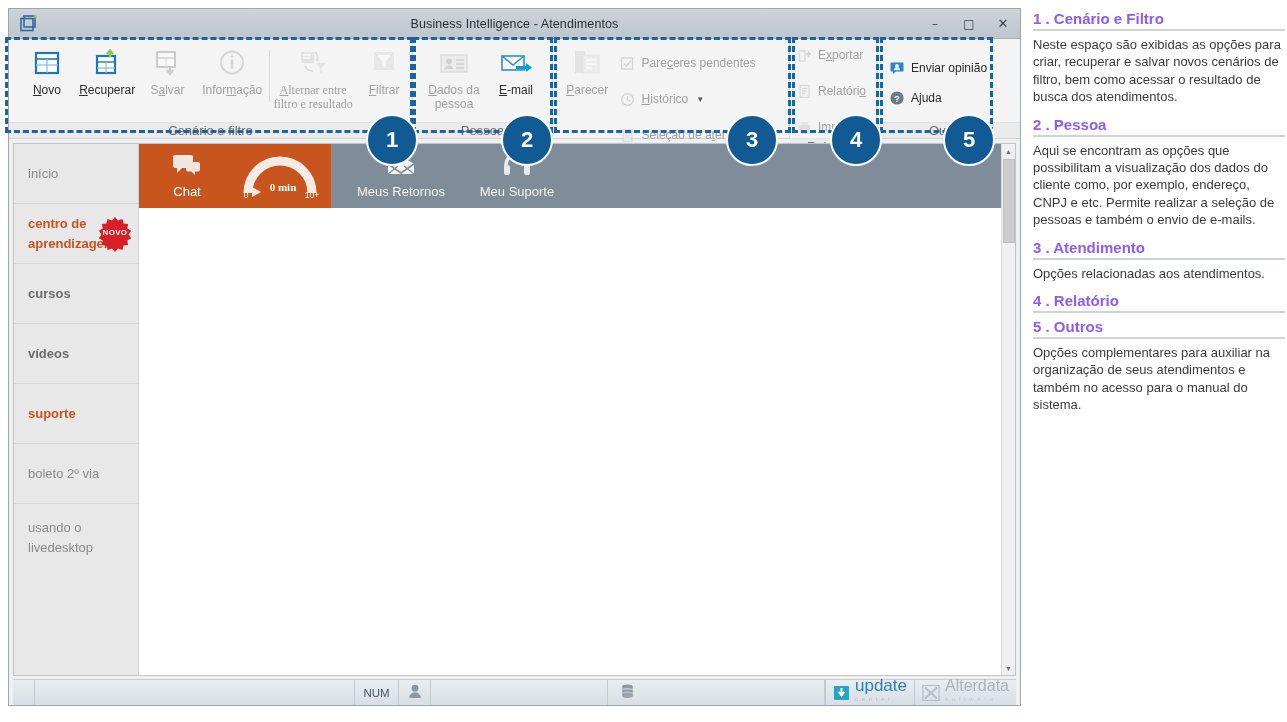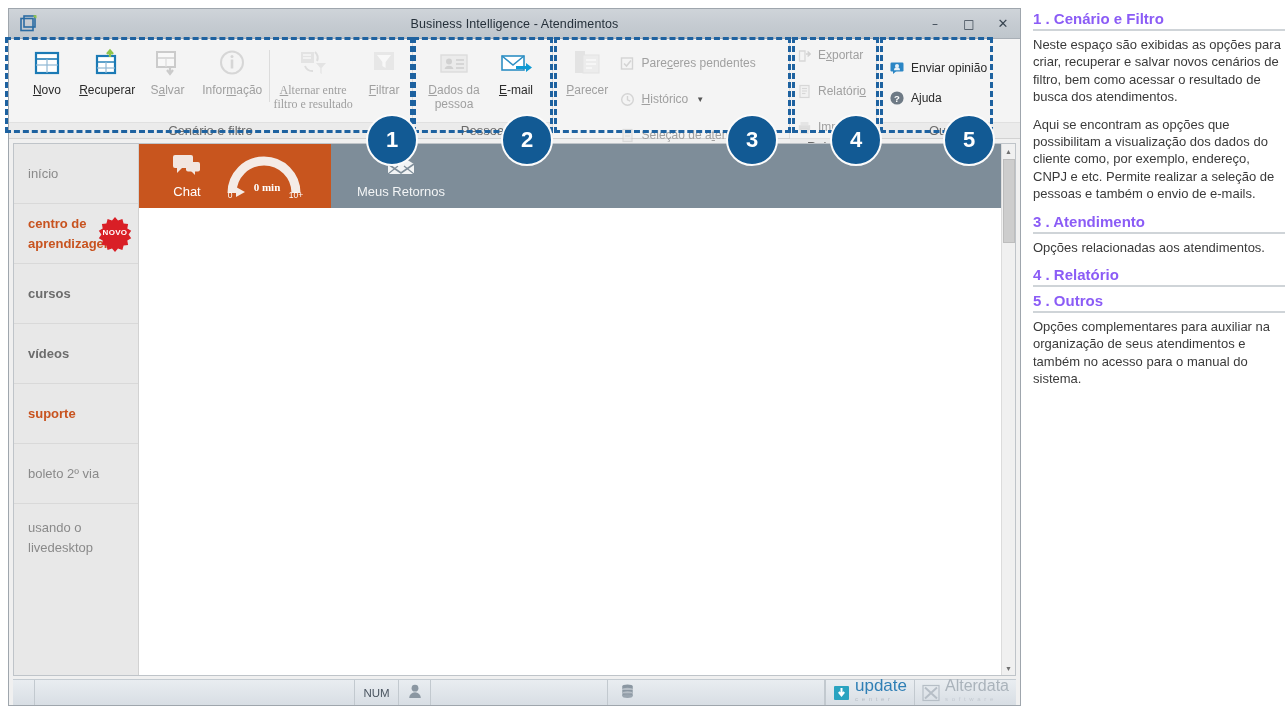--- a/index.html
+++ b/index.html
@@ -129,21 +129,21 @@
     display:flex; align-items:center; justify-content:center;
   }
   .novo-badge .nb-txt {
     position:absolute; color:#fff; font-size:8px; font-weight:bold; letter-spacing:.3px;
   }
 
   
   #top-strip { flex:0 0 64px; display:flex; align-items:stretch; }
   #chat-block {
     width: 192px; flex:0 0 192px; background:#c8551e; color:#fff;
-    display:flex; align-items:center; gap:2px; padding-left: 16px;
+    display:flex; align-items:center; gap:18px; padding-left: 16px;
   }
   .chat-btn { display:flex; flex-direction:column; align-items:center; width:64px; cursor:default; }
   .chat-btn .lbl { font-size:13px; margin-top:1px; }
   .gauge { width: 86px; display:flex; flex-direction:column; align-items:center; justify-content:center;}
   #tools-block {
     flex:1; background:#7e8d99; display:flex; align-items:center; padding-left: 22px; gap: 20px;
   }
   .tool-btn { display:flex; flex-direction:column; align-items:center; width:96px; cursor:default; color:#fff;}
   .tool-btn .lbl { font-size:13px; margin-top:2px; color:#f2f4f5; }
   #canvas-area { flex:1; background:#fff; }
@@ -520,20 +520,30 @@
               <div class="tool-btn">
                 <span>
                   <svg width="34" height="24" viewBox="0 0 34 24">
                     <path d="M4 20 L4 10 L17 2 L30 10 L30 20 z" fill="#ffffff" opacity=".9"></path>
                     <path d="M4 10 L17 19 L30 10" fill="none" stroke="#7e8d99" stroke-width="1.6"></path>
                     <path d="M4 20 L14 12 M30 20 L20 12" stroke="#7e8d99" stroke-width="1.2" fill="none"></path>
                   </svg>
                 </span>
                 <span class="lbl">Meus Retornos</span>
               </div>
+              <div class="tool-btn">
+                <span>
+                  <svg width="32" height="24" viewBox="0 0 32 24">
+                    <path d="M5 18 L5 11 A11 11 0 0 1 27 11 L27 18" fill="none" stroke="#e6eaed" stroke-width="3.6"></path>
+                    <rect x="3" y="11" width="6" height="10" rx="2.6" fill="#e6eaed"></rect>
+                    <rect x="23" y="11" width="6" height="10" rx="2.6" fill="#e6eaed"></rect>
+                  </svg>
+                </span>
+                <span class="lbl">Meu Suporte</span>
+              </div>
             </div>
           </div>
           <div id="canvas-row">
             <div id="canvas-area"></div>
           </div>
         </div>
 
         <div id="vscroll">
           <div class="sb-arrow">▲</div>
           <div class="sb-thumb"></div>
@@ -598,20 +608,21 @@
   <div class="badge" style="left:366px;top:114px;">1</div>
   <div class="badge" style="left:501px;top:114px;">2</div>
   <div class="badge" style="left:726px;top:114px;">3</div>
   <div class="badge" style="left:830px;top:114px;">4</div>
   <div class="badge" style="left:943px;top:114px;">5</div>
 
   <div id="doc-panel">
     <div class="doc-h first">1 . Cenário e Filtro</div>
     <div class="doc-p">Neste espaço são exibidas as opções para criar, recuperar e salvar novos cenários de filtro, bem como acessar o resultado de busca dos atendimentos.</div>
 
+    <div class="doc-h">2 . Pessoa</div>
     <div class="doc-p">Aqui se encontram as opções que possibilitam a visualização dos dados do cliente como, por exemplo, endereço, CNPJ e etc. Permite realizar a seleção de pessoas e também o envio de e-mails.</div>
 
     <div class="doc-h">3 . Atendimento</div>
     <div class="doc-p">Opções relacionadas aos atendimentos.</div>
 
     <div class="doc-h">4 . Relatório</div>
 
     <div class="doc-h">5 . Outros</div>
     <div class="doc-p">Opções complementares para auxiliar na organização de seus atendimentos e também no acesso para o manual do sistema.</div>
   </div>

